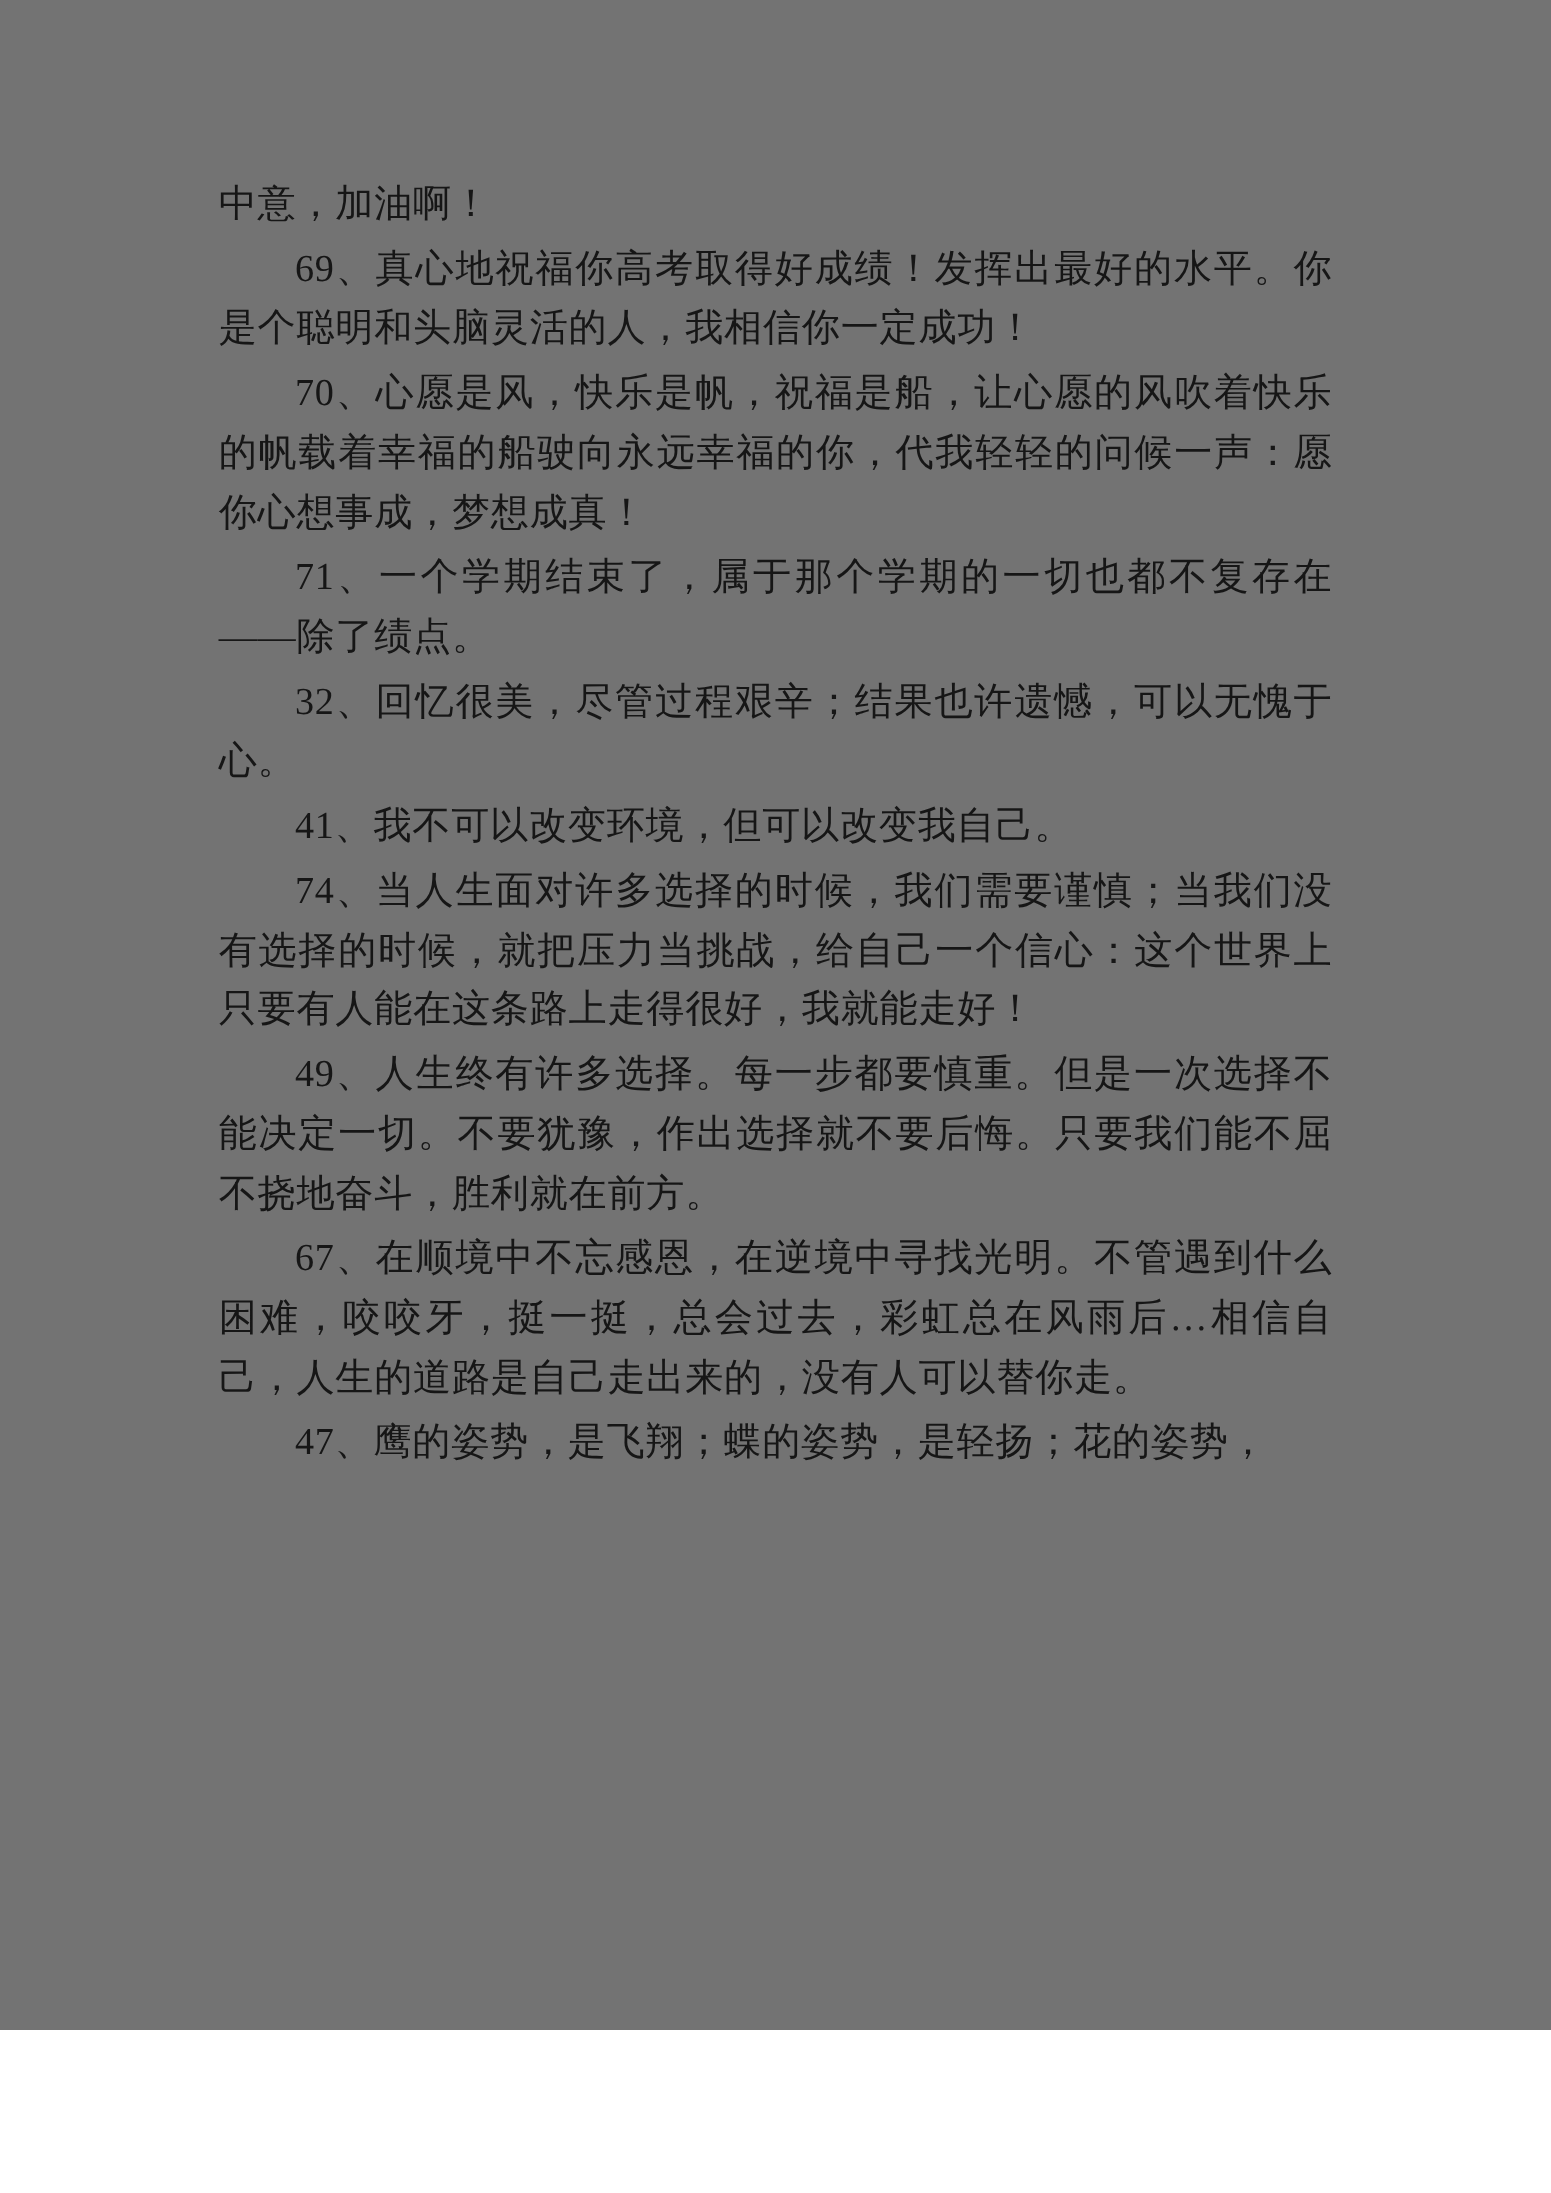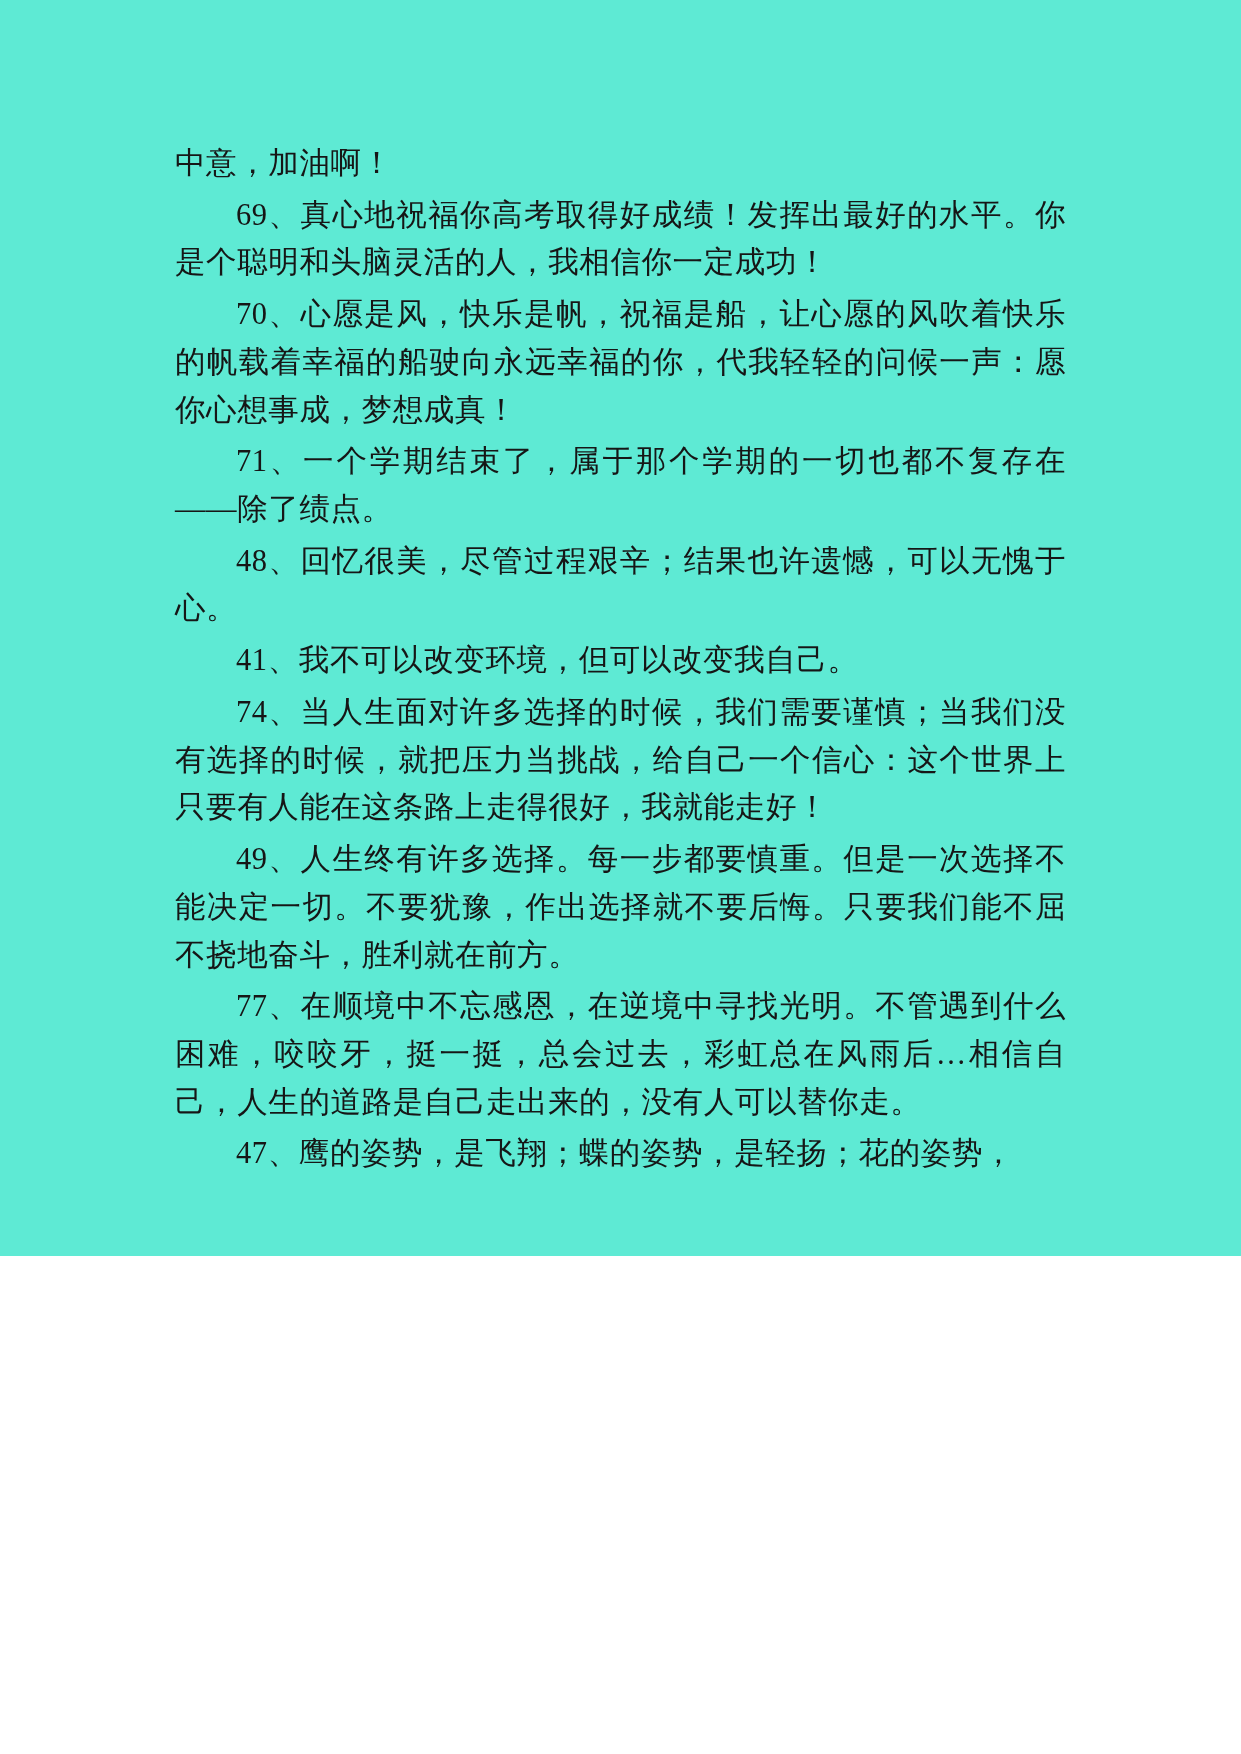--- a/index.html
+++ b/index.html
@@ -10,24 +10,24 @@
   body {
     width: 1241px;
     height: 1754px;
     font-family: "Liberation Serif", "DejaVu Serif", serif;
     color: #1a1a1a;
     overflow: hidden;
   }
   .page {
     position: relative;
     width: 1241px;
-    height: 1256px;
+    height: 1624px;
     box-sizing: border-box;
     padding: 140px 175px 60px 175px;
-    background: #5eead4;
+    background: #737373;
   }
   .doc-body {
     font-size: 30.5px;
     line-height: 1.565;
     letter-spacing: 0.6px;
     text-align: justify;
     text-justify: inter-ideograph;
     color: #161616;
   }
   .para {
@@ -40,20 +40,20 @@
 </style>
 </head>
 <body>
 
 <div class="page">
   <div class="doc-body">
     <p class="para">中意，加油啊！</p>
     <p class="para indent">69、真心地祝福你高考取得好成绩！发挥出最好的水平。你是个聪明和头脑灵活的人，我相信你一定成功！</p>
     <p class="para indent">70、心愿是风，快乐是帆，祝福是船，让心愿的风吹着快乐的帆载着幸福的船驶向永远幸福的你，代我轻轻的问候一声：愿你心想事成，梦想成真！</p>
     <p class="para indent">71、一个学期结束了，属于那个学期的一切也都不复存在——除了绩点。</p>
-    <p class="para indent">48、回忆很美，尽管过程艰辛；结果也许遗憾，可以无愧于心。</p>
+    <p class="para indent">32、回忆很美，尽管过程艰辛；结果也许遗憾，可以无愧于心。</p>
     <p class="para indent">41、我不可以改变环境，但可以改变我自己。</p>
     <p class="para indent">74、当人生面对许多选择的时候，我们需要谨慎；当我们没有选择的时候，就把压力当挑战，给自己一个信心：这个世界上只要有人能在这条路上走得很好，我就能走好！</p>
     <p class="para indent">49、人生终有许多选择。每一步都要慎重。但是一次选择不能决定一切。不要犹豫，作出选择就不要后悔。只要我们能不屈不挠地奋斗，胜利就在前方。</p>
-    <p class="para indent">77、在顺境中不忘感恩，在逆境中寻找光明。不管遇到什么困难，咬咬牙，挺一挺，总会过去，彩虹总在风雨后…相信自己，人生的道路是自己走出来的，没有人可以替你走。</p>
+    <p class="para indent">67、在顺境中不忘感恩，在逆境中寻找光明。不管遇到什么困难，咬咬牙，挺一挺，总会过去，彩虹总在风雨后…相信自己，人生的道路是自己走出来的，没有人可以替你走。</p>
     <p class="para indent">47、鹰的姿势，是飞翔；蝶的姿势，是轻扬；花的姿势，</p>
   </div>
 </div>
 
 </body></html>

